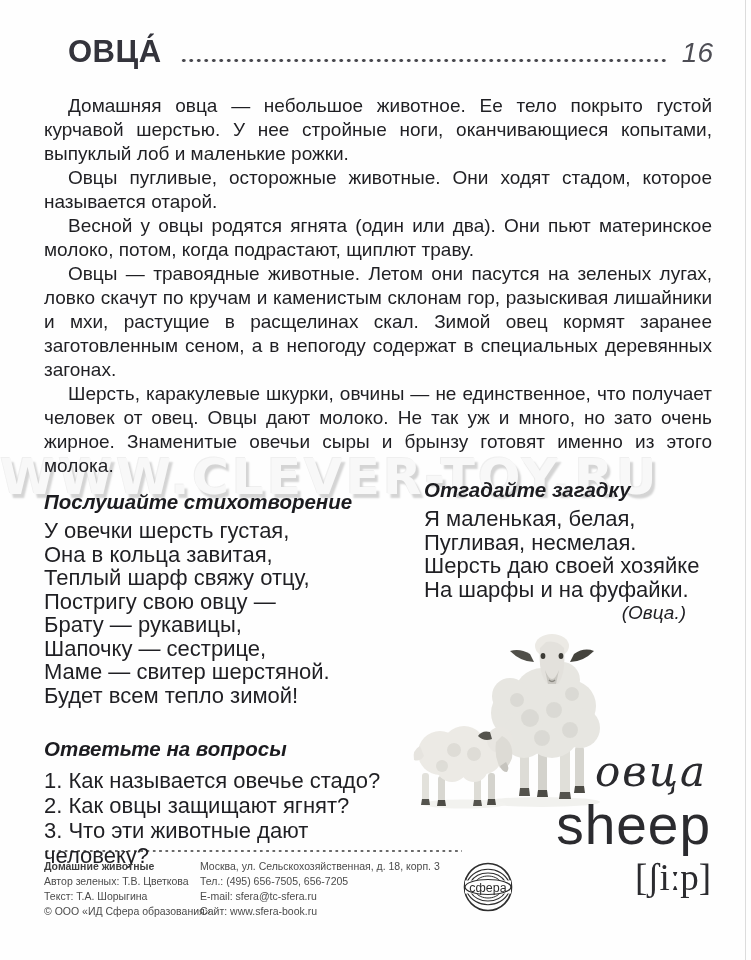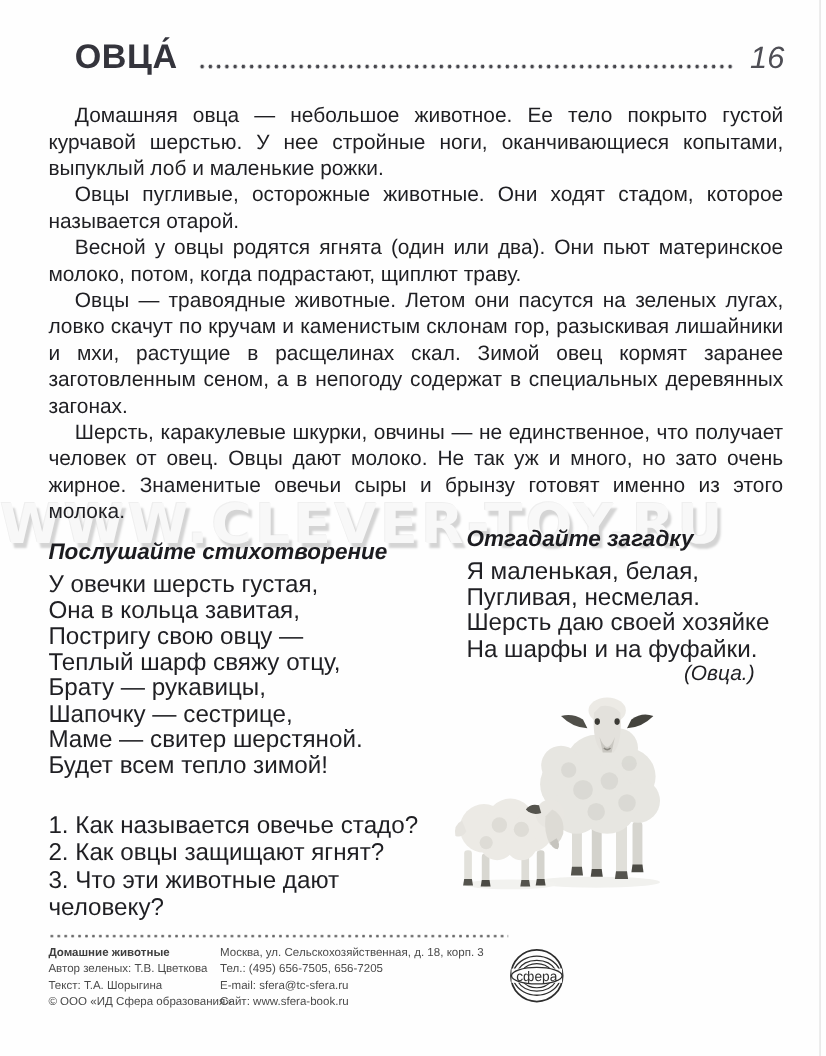--- a/index.html
+++ b/index.html
@@ -140,28 +140,29 @@
     <p>Овцы пугливые, осторожные животные. Они ходят стадом, которое называется отарой.</p>
     <p>Весной у овцы родятся ягнята (один или два). Они пьют материнское молоко, потом, когда подрастают, щиплют траву.</p>
     <p>Овцы — травоядные животные. Летом они пасутся на зеленых лугах, ловко скачут по кручам и каменистым склонам гор, разыскивая лишайники и мхи, растущие в расщелинах скал. Зимой овец кормят заранее заготовленным сеном, а в непогоду содержат в специальных деревянных загонах.</p>
     <p>Шерсть, каракулевые шкурки, овчины — не единственное, что получает человек от овец. Овцы дают молоко. Не так уж и много, но зато очень жирное. Знаменитые овечьи сыры и брынзу готовят именно из этого молока.</p>
   </div>
 
   <div class="col-left">
     <div class="sec-heading">Послушайте стихотворение</div>
     <div class="poem-line">У овечки шерсть густая,</div>
     <div class="poem-line">Она в кольца завитая,</div>
+    <div class="poem-line">Теплый шарф свяжу отцу,</div>
     <div class="poem-line">Постригу свою овцу —</div>
-    <div class="poem-line">Теплый шарф свяжу отцу,</div>
     <div class="poem-line">Брату — рукавицы,</div>
     <div class="poem-line">Шапочку — сестрице,</div>
     <div class="poem-line">Маме — свитер шерстяной.</div>
     <div class="poem-line">Будет всем тепло зимой!</div>
 
     <div class="questions-block">
+      <div class="sec-heading">Ответьте на вопросы</div>
       <div class="question-line">1. Как называется овечье стадо?</div>
       <div class="question-line">2. Как овцы защищают ягнят?</div>
       <div class="question-line">3. Что эти животные дают человеку?</div>
     </div>
   </div>
 
   <div class="col-right">
     <div class="sec-heading">Отгадайте загадку</div>
     <div class="riddle-line">Я маленькая, белая,</div>
     <div class="riddle-line">Пугливая, несмелая.</div>
@@ -244,20 +245,25 @@
         <path d="M18 128 q-8 4 -6 14 q6 2 10 -4 z" fill="#e6e4df"></path>
 
         <circle cx="98" cy="122" r="13" fill="#e8e6e1"></circle>
         <path d="M100 118 Q112 124 110 140 Q106 152 98 150 Q92 138 94 124 Z" fill="#dddbd5"></path>
         <path d="M104 144 q4 6 1 10 q-5 0 -7 -6" fill="#c6c4be"></path>
         <path d="M88 114 q-8 -2 -12 4 q6 6 14 3 z" fill="#55544e"></path>
       </g>
     </svg>
   </div>
 
+  <div class="vocab">
+    <div class="vocab-ru">овца</div>
+    <div class="vocab-en">sheep</div>
+    <div class="vocab-tr">[ʃiːp]</div>
+  </div>
 
   <div class="footer-dots"></div>
   <div class="footer">
     <div class="footer-col1">
       <div class="f-line f-bold">Домашние животные</div>
       <div class="f-line">Автор зеленых: Т.В. Цветкова</div>
       <div class="f-line">Текст: Т.А. Шорыгина</div>
       <div class="f-line">© ООО «ИД Сфера образования»</div>
     </div>
     <div class="footer-col2">

